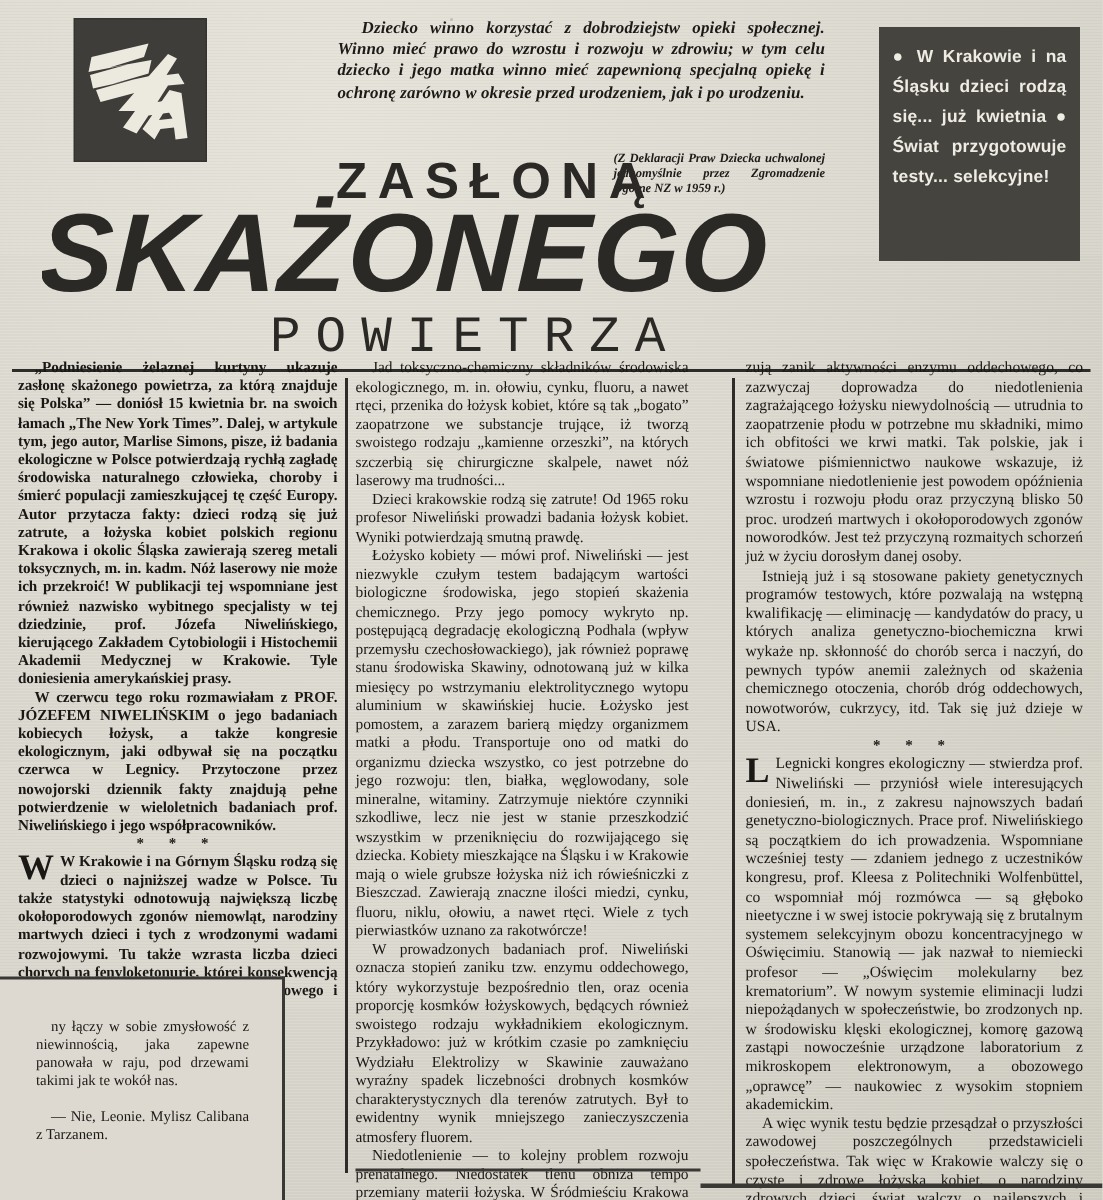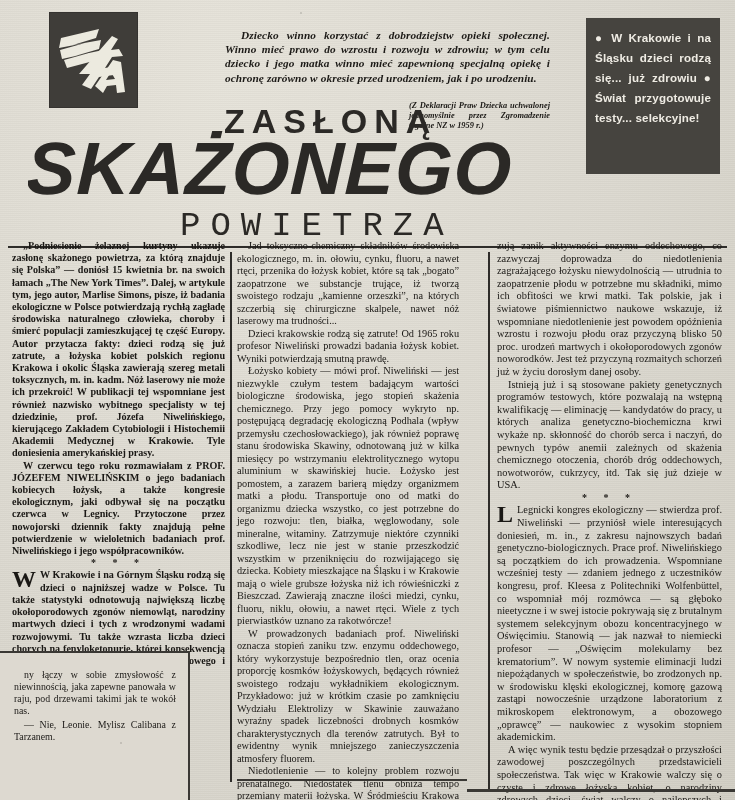--- a/index.html
+++ b/index.html
@@ -24,21 +24,21 @@
 
   .za-block{
     position:absolute;left:49px;top:12px;width:89px;height:96px;
     background:#3f3d39;
     box-shadow:0 0 0 1px rgba(0,0,0,.15) inset;
     overflow:hidden;
   }
   .za-block svg{display:block;}
 
   .decl{
-    position:absolute;left:225px;top:28px;width:325px;
+    position:absolute;left:225px;top:12px;width:325px;
     font-family:"Liberation Serif", serif;
     font-style:italic;font-weight:600;
     font-size:11.3px;line-height:14.2px;
     text-align:justify;
     letter-spacing:.1px;
     text-indent:16px;
   }
   .decl-src{
     position:absolute;left:409px;top:101px;width:141px;
     font-family:"Liberation Serif", serif;
@@ -126,21 +126,21 @@
     background:#ddd9d0;
     border-top:2px solid #3a3834;
     border-right:2px solid #3a3834;
     box-sizing:border-box;
     padding:14px 10px 0 12px;
     font-size:9.9px;line-height:12.0px;
     text-align:justify;
     font-family:"Liberation Serif", serif;
     overflow:hidden;
   }
-  .inset p{margin:2px;text-indent:10px;}
+  .inset p{margin:12px;text-indent:10px;}
   .inset .dash{text-indent:10px;}
 
   .col2-end-rule{
     position:absolute;left:237px;top:779px;width:230px;height:2px;background:#3a3834;
   }
   .col3-end-rule{
     position:absolute;left:467px;top:789px;width:268px;height:3px;background:#3a3834;
   }
   .speck{position:absolute;background:rgba(0,0,0,.16);border-radius:50%;}
 </style>
@@ -169,21 +169,21 @@
 
     <div class="skaz">
       <svg width="560" height="92" viewBox="0 0 560 92">
         <text x="0" y="70" font-family="Liberation Sans, sans-serif" font-size="74" font-weight="700" font-style="italic" letter-spacing="1" fill="#2b2926" transform="skewX(-2)">SKAŻONEGO</text>
       </svg>
     </div>
 
     <div class="powietrza">POWIETRZA</div>
   </div>
 
-  <div class="lead-box">● W Krakowie i na Śląsku dzieci rodzą się... już zdrowiu ● Świat przygotowuje testy... selekcyjne!</div>
+  <div class="lead-box">● W Krakowie i na Śląsku dzieci rodzą się... już kwietnia ● Świat przygotowuje testy... selekcyjne!</div>
 
   <div class="rule" style="left:8px;top:246px;width:719px;height:2px;"></div>
   <div class="rule" style="left:230px;top:252px;width:2px;height:530px;"></div>
   <div class="rule" style="left:488px;top:252px;width:2px;height:540px;"></div>
 
   <div class="cols">
 
     <div class="col col1">
       <p>„Podniesienie żelaznej kurtyny ukazuje zasłonę skażonego powietrza, za którą znajduje się Polska” — doniósł 15 kwietnia br. na swoich łamach „The New York Times”. Dalej, w artykule tym, jego autor, Marlise Simons, pisze, iż badania ekologiczne w Polsce potwierdzają rychłą zagładę środowiska naturalnego człowieka, choroby i śmierć populacji zamieszkującej tę część Europy. Autor przytacza fakty: dzieci rodzą się już zatrute, a łożyska kobiet polskich regionu Krakowa i okolic Śląska zawierają szereg metali toksycznych, m. in. kadm. Nóż laserowy nie może ich przekroić! W publikacji tej wspomniane jest również nazwisko wybitnego specjalisty w tej dziedzinie, prof. Józefa Niwelińskiego, kierującego Zakładem Cytobiologii i Histochemii Akademii Medycznej w Krakowie. Tyle doniesienia amerykańskiej prasy.</p>
       <p>W czerwcu tego roku rozmawiałam z PROF. JÓZEFEM NIWELIŃSKIM o jego badaniach kobiecych łożysk, a także kongresie ekologicznym, jaki odbywał się na początku czerwca w Legnicy. Przytoczone przez nowojorski dziennik fakty znajdują pełne potwierdzenie w wieloletnich badaniach prof. Niwelińskiego i jego współpracowników.</p>

